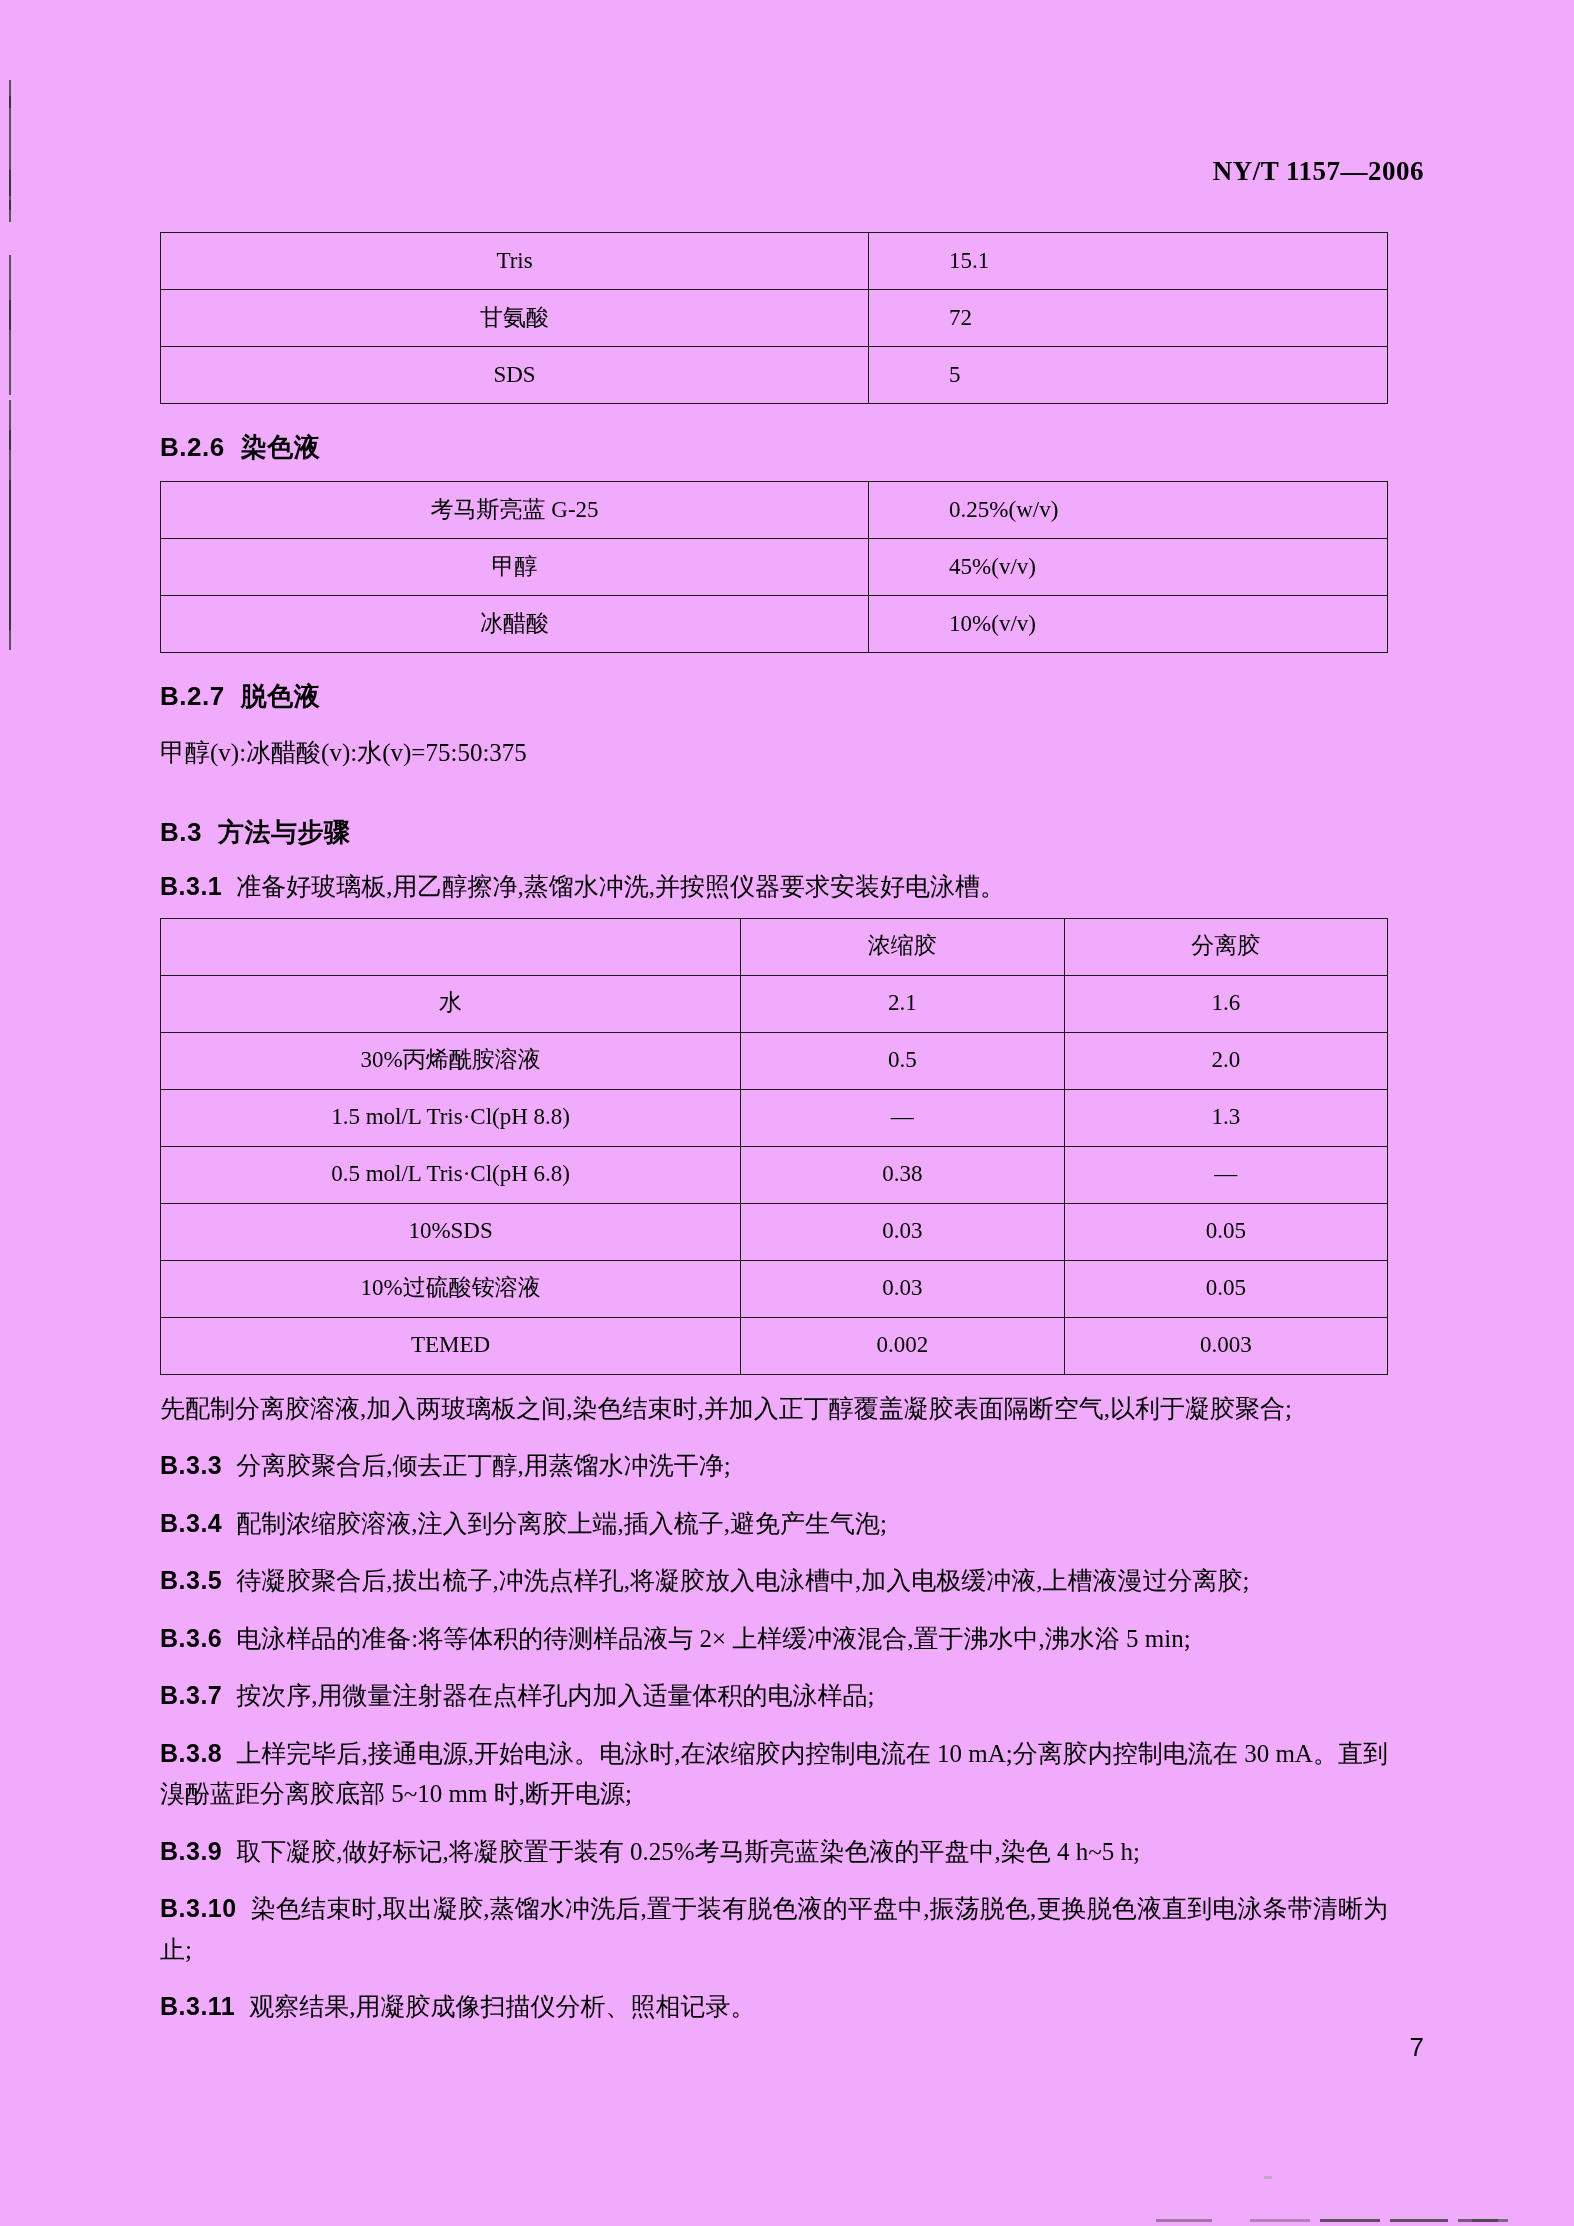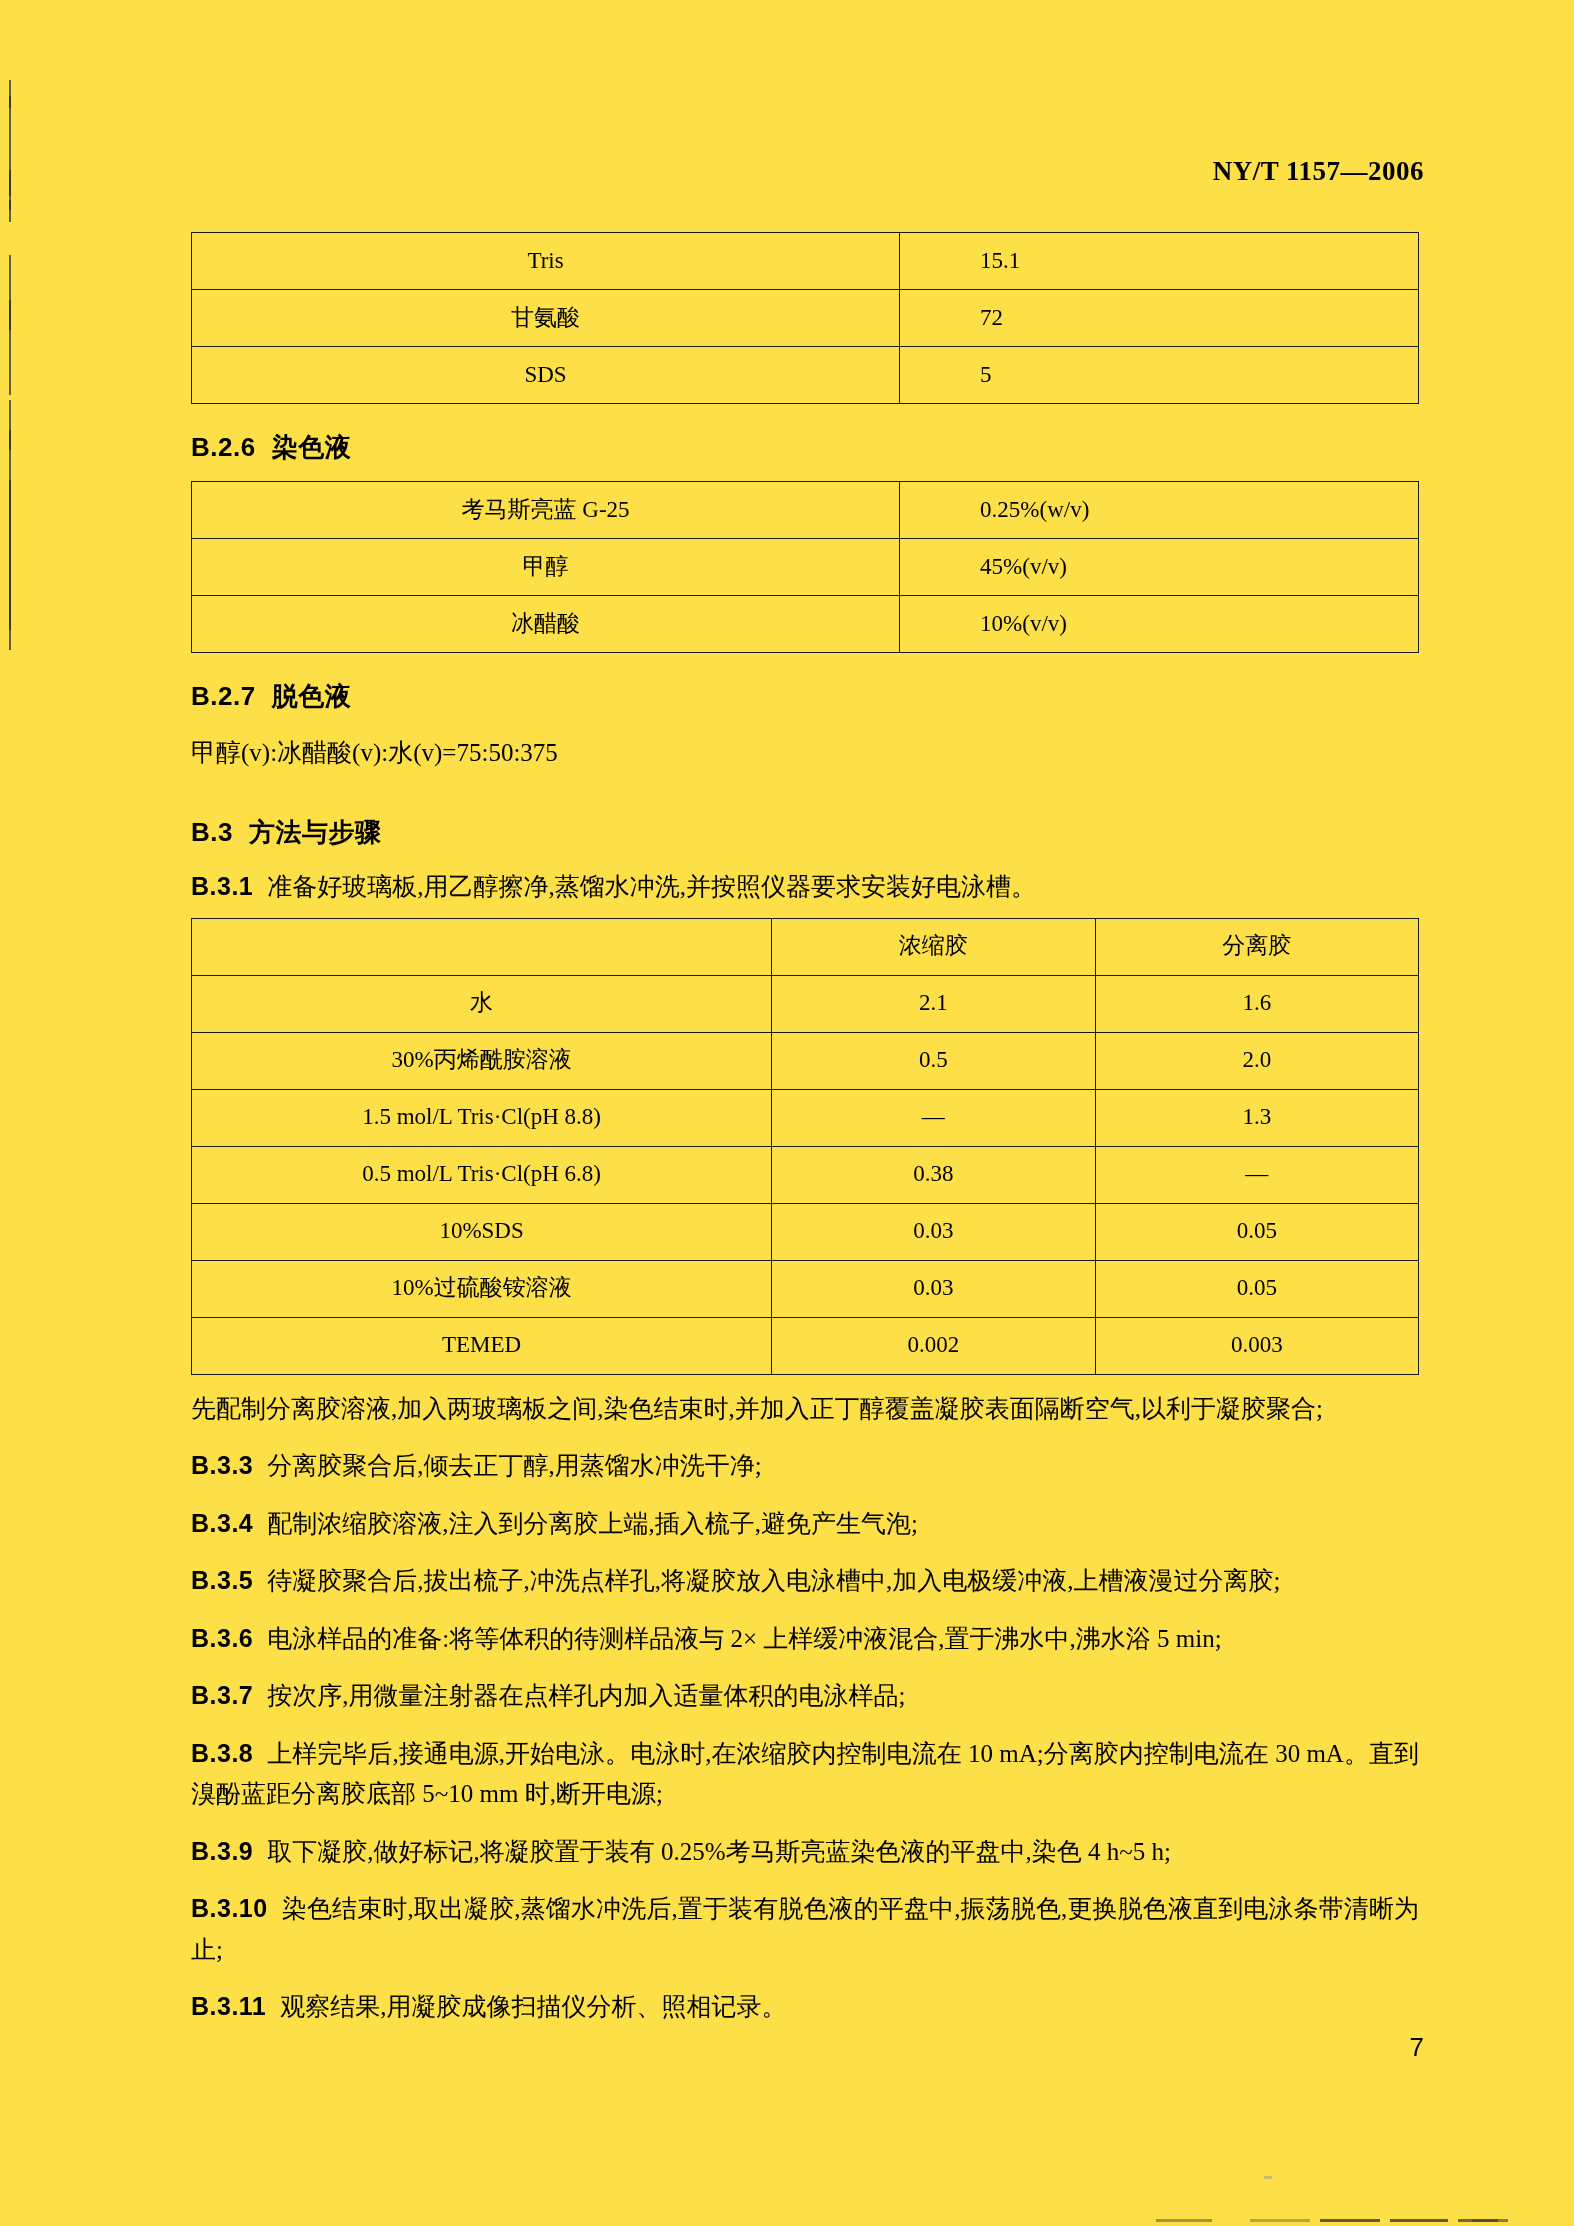--- a/index.html
+++ b/index.html
@@ -8,21 +8,21 @@
     background: #ffffff;
   }
   body {
     font-family: "Liberation Serif", "DejaVu Serif", serif;
     color: #000;
   }
   .page {
     position: relative;
     width: 1574px;
     height: 2226px;
-    background: #fde047;
+    background: #f0abfc;
     overflow: hidden;
   }
 
   
   .scan-edge-left {
     position: absolute;
     left: 9px;
     width: 2px;
     background: #2a2a2a;
     opacity: .72;
@@ -48,21 +48,21 @@
     font-size: 27px;
     font-weight: bold;
     letter-spacing: .5px;
     font-family: "Liberation Serif", "DejaVu Serif", serif;
     white-space: nowrap;
   }
 
   
   .content {
     position: absolute;
-    left: 191px;
+    left: 160px;
     top: 232px;
     width: 1228px;
   }
 
   
   table.doc-table {
     border-collapse: collapse;
     width: 100%;
     table-layout: fixed;
     margin: 0;

